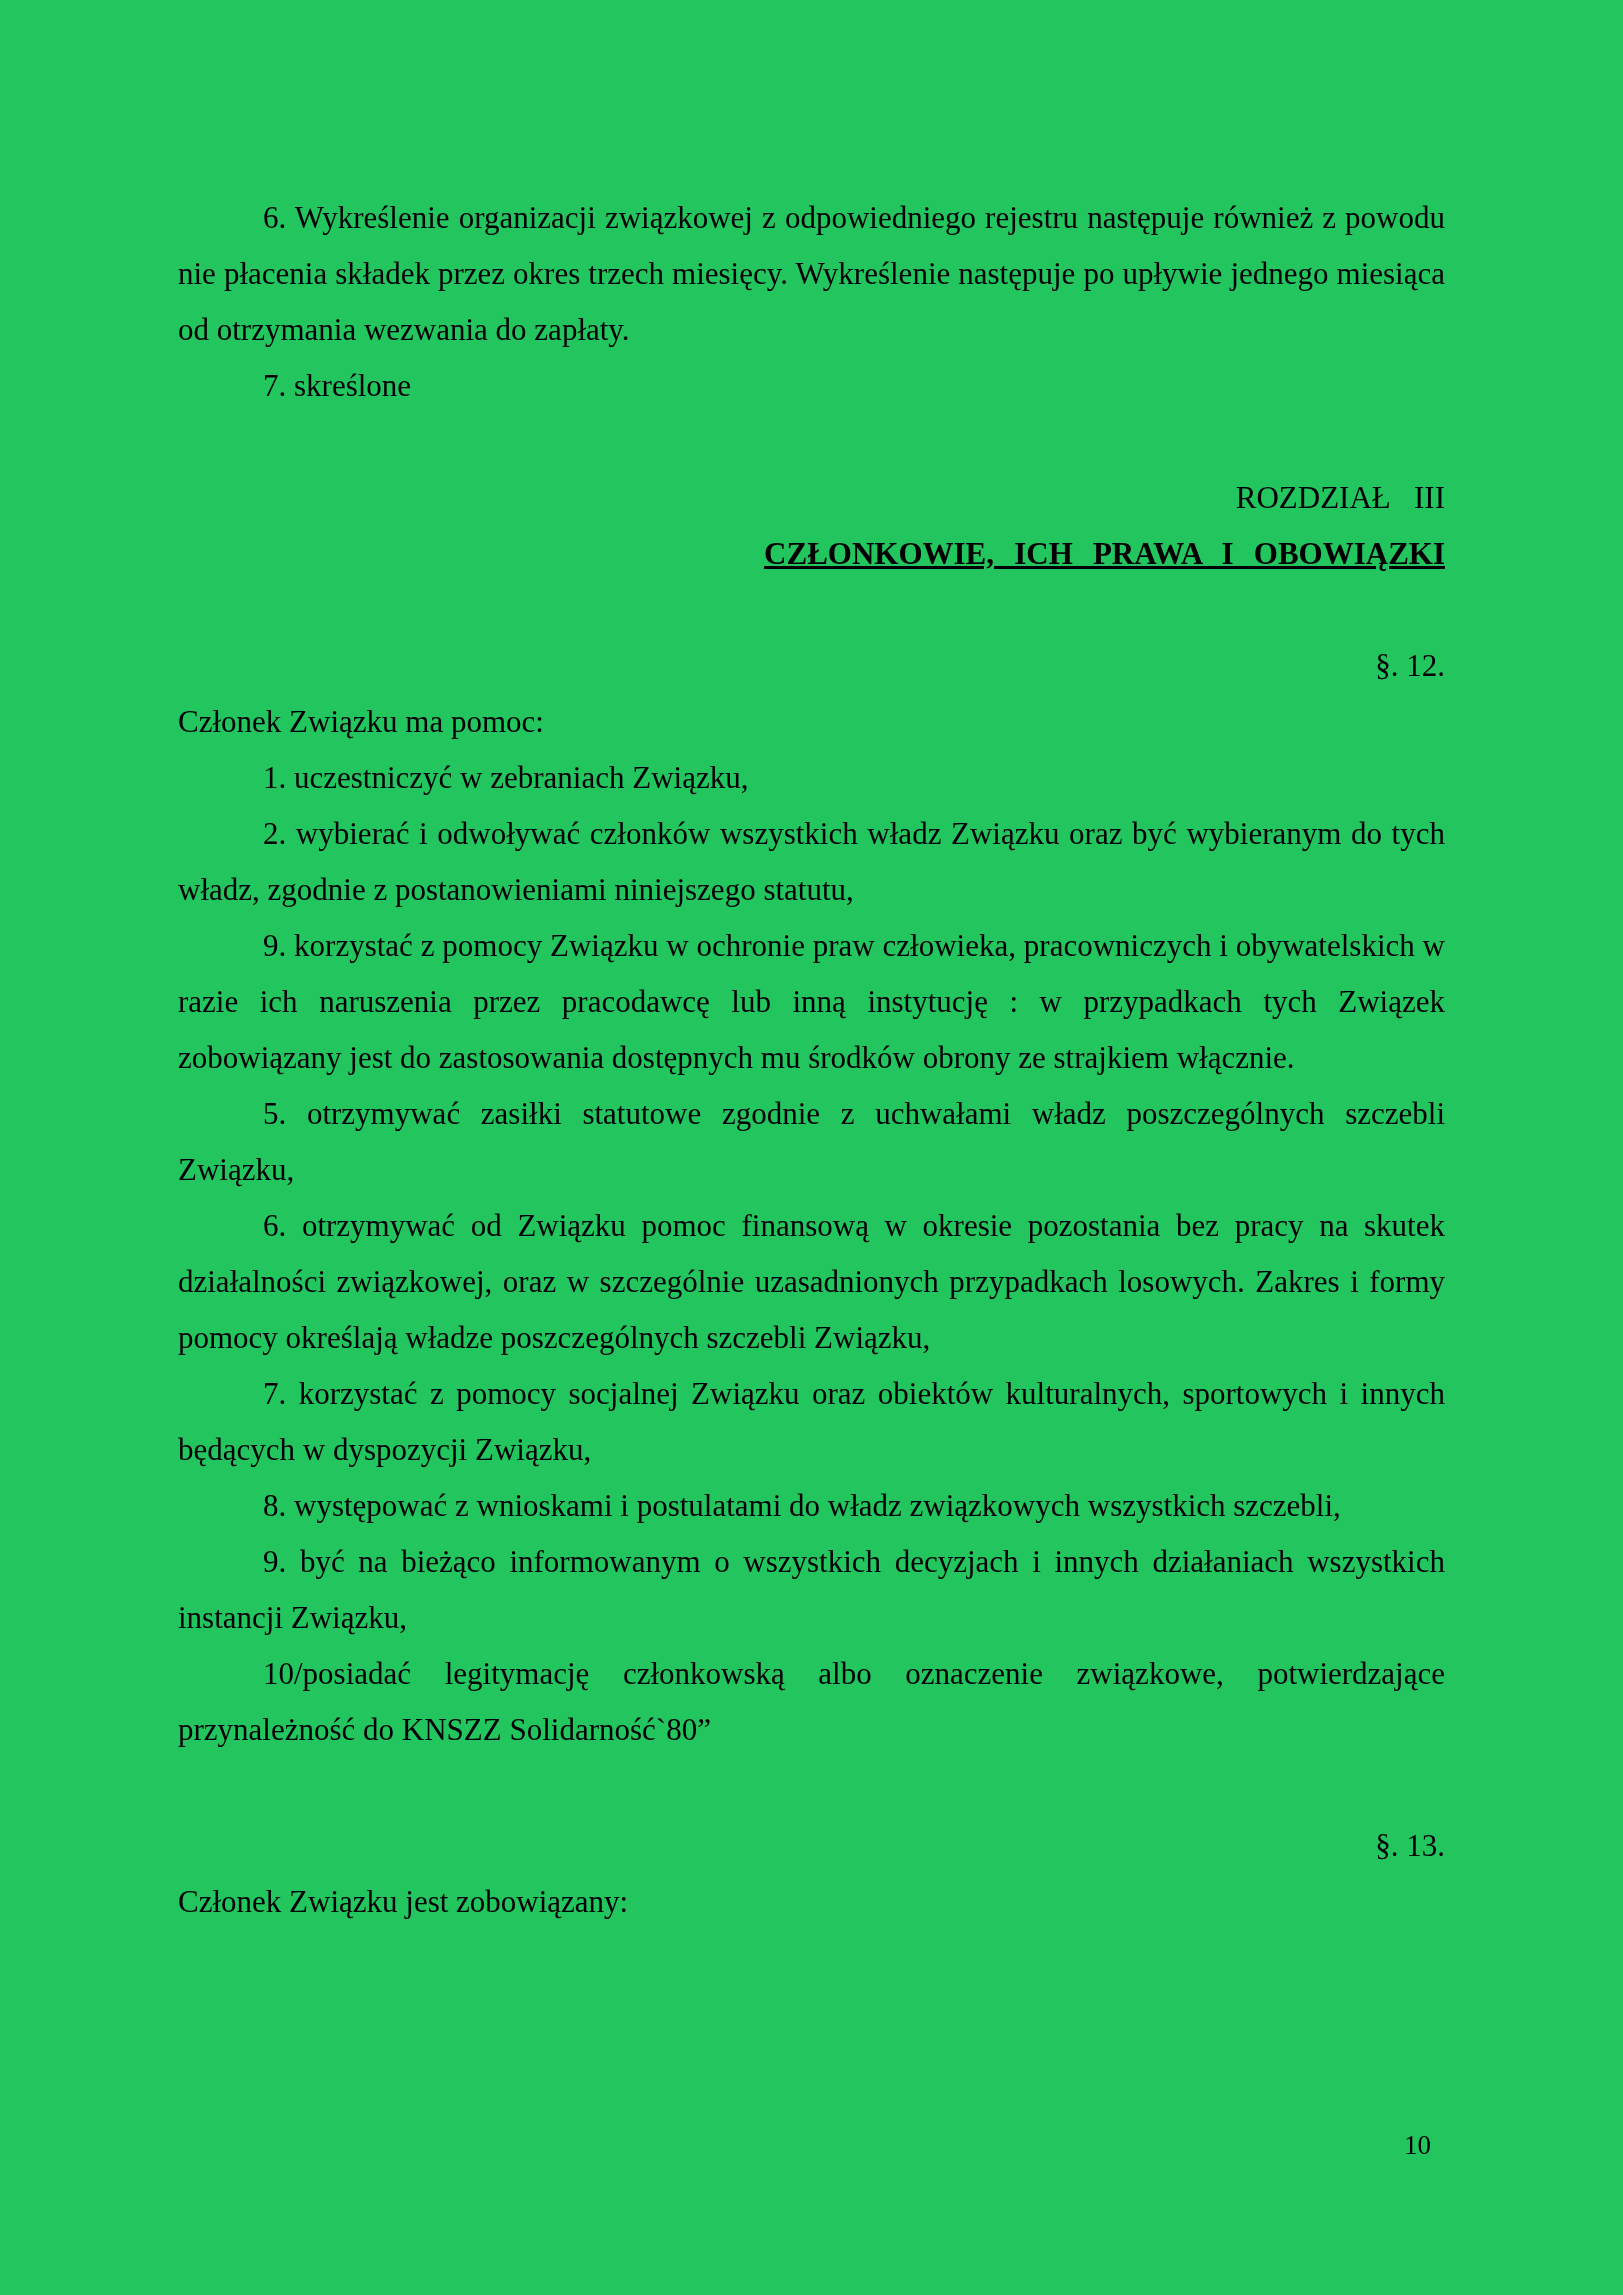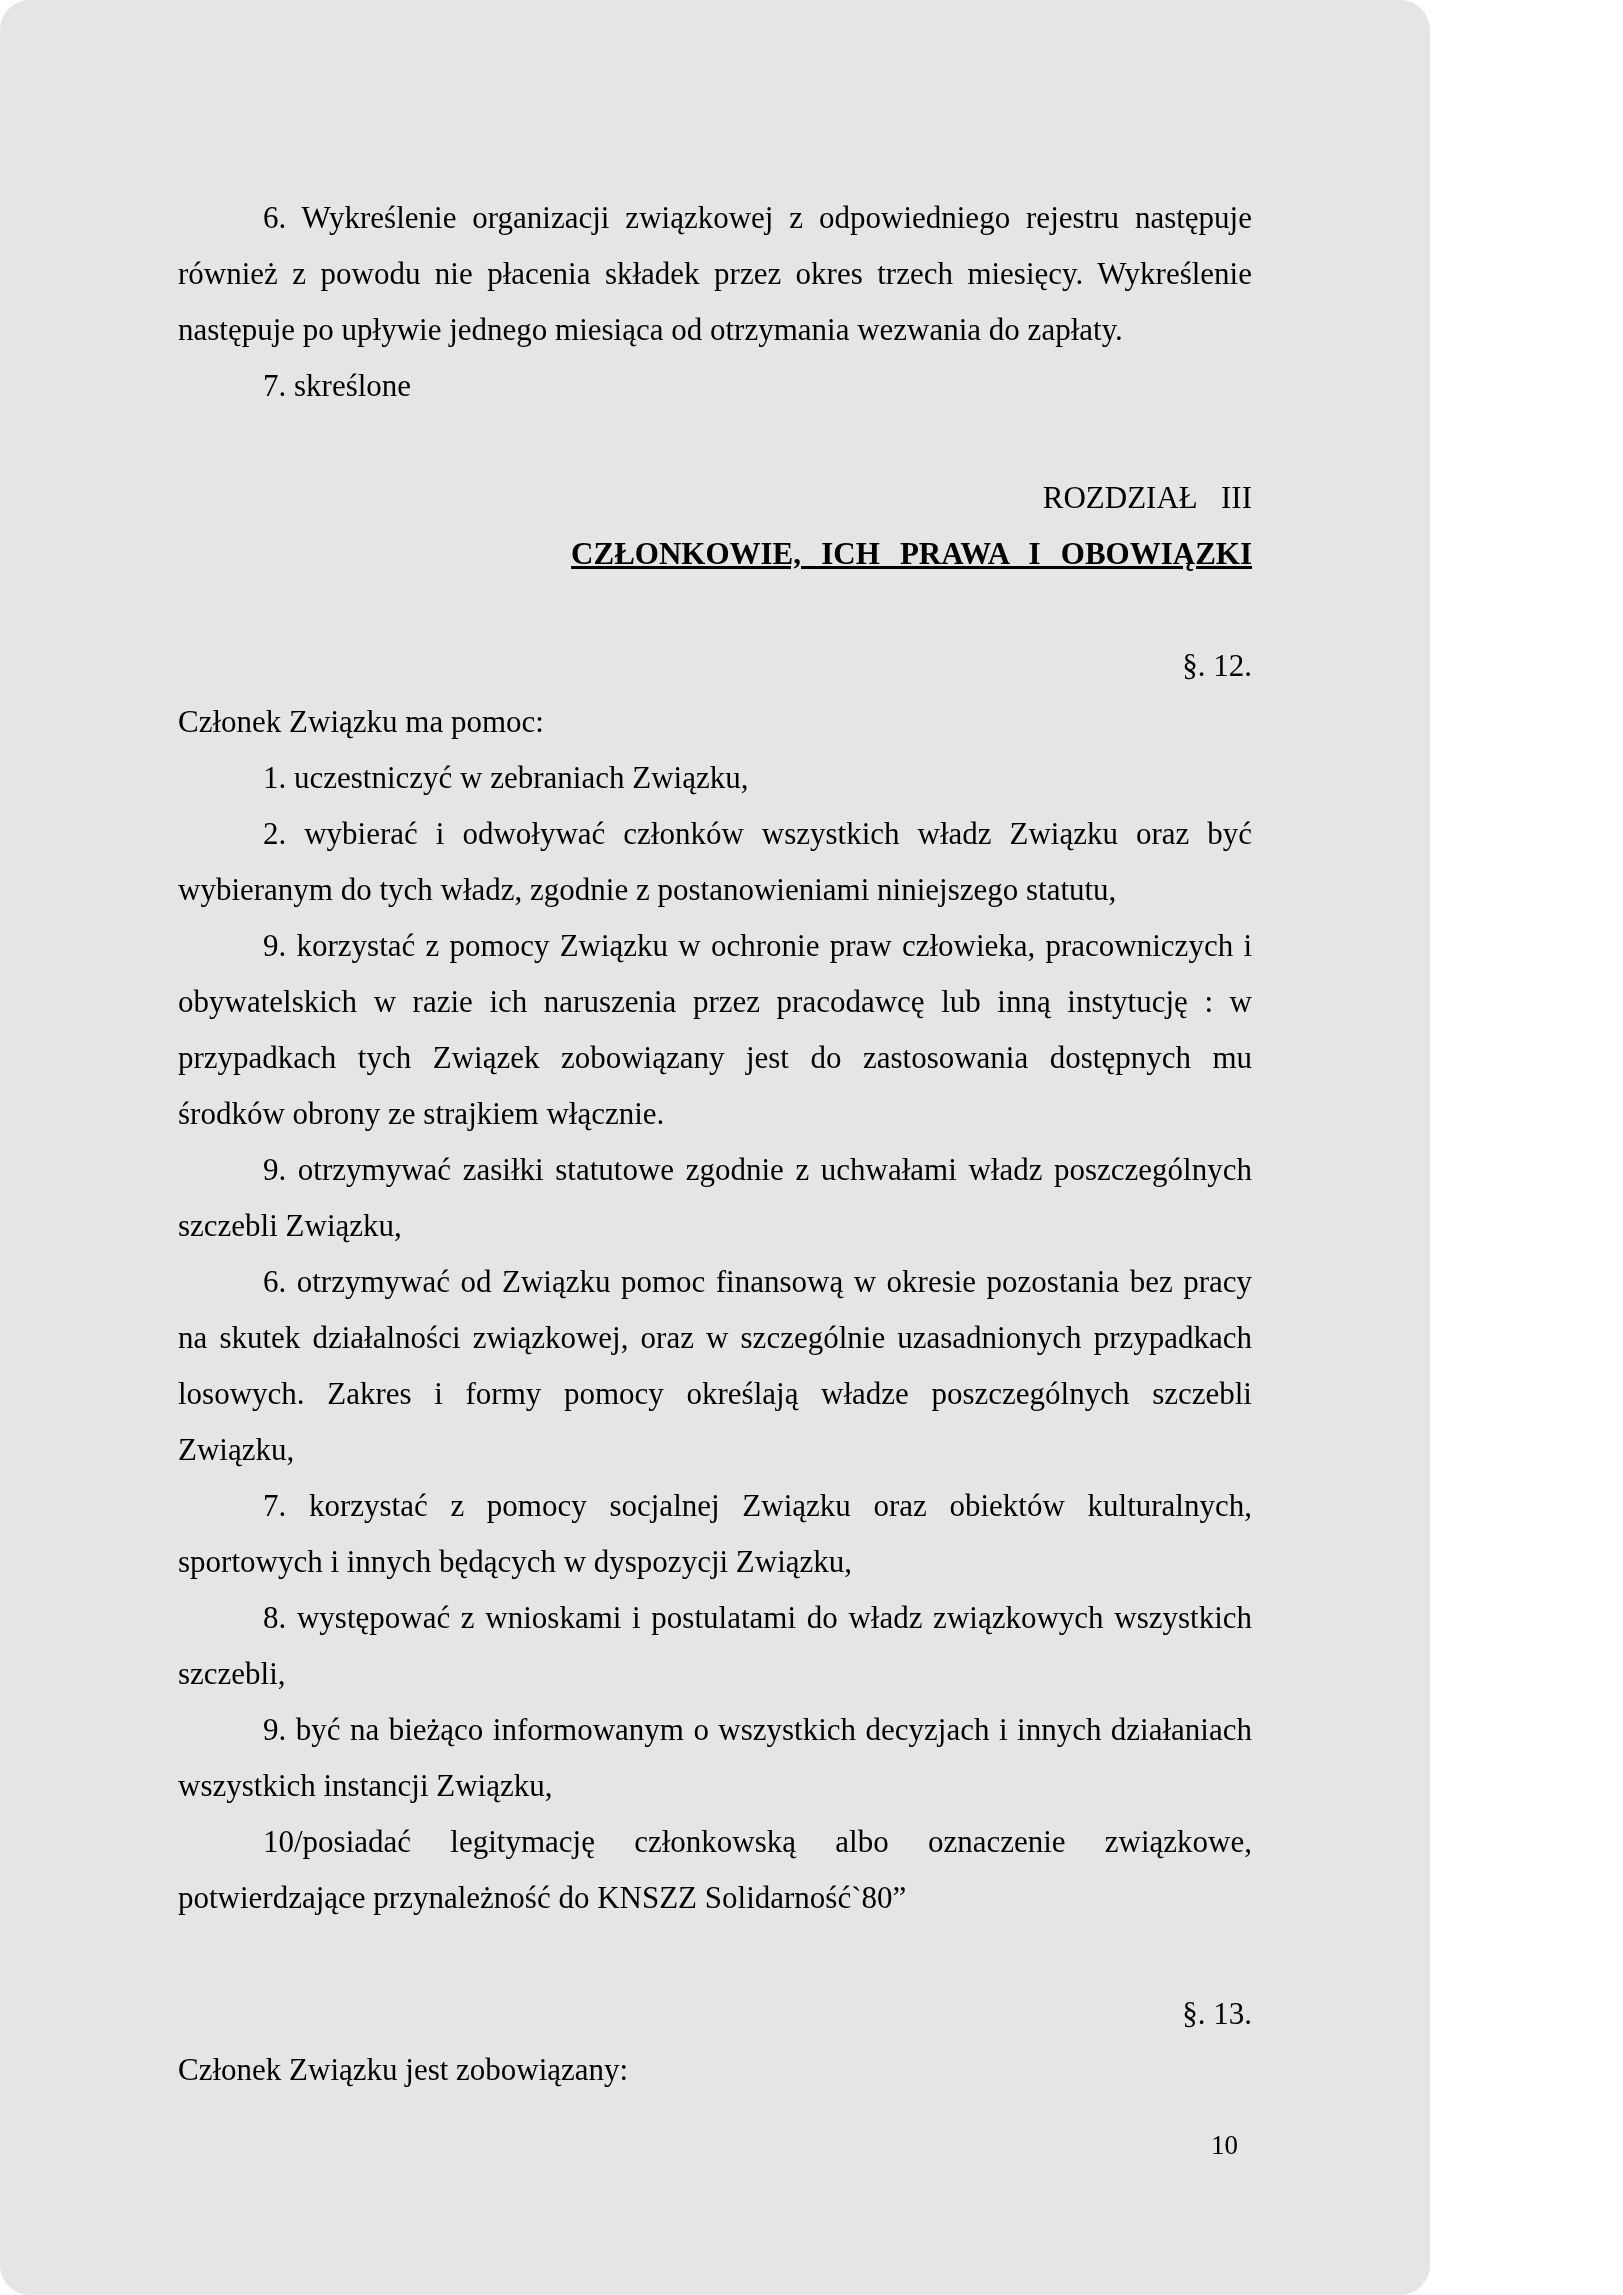--- a/index.html
+++ b/index.html
@@ -2,28 +2,27 @@
 <html lang="pl" style="font-size:10.5px"><head>
 <meta charset="utf-8">
 <style>
   html, body {
     margin: 0;
     padding: 0;
     background: #ffffff;
   }
   .page {
     position: relative;
-    width: 1430px;
+    width: 1623px;
     height: 2295px;
-    background: #e5e5e5;
+    background: #22c55e;
     color: #000000;
     font-family: "Liberation Serif", "DejaVu Serif", serif;
     overflow: hidden;
     box-sizing: border-box;
-    border-radius: 30px;
   }
   .content {
     padding: 190px 178px 0 178px;
   }
   .content p {
     margin: 0;
     font-size: 31px;
     line-height: 56px;
   }
   .indent  { text-indent: 85px; }
@@ -60,21 +59,21 @@
 
     <p>Członek Związku ma pomoc:</p>
 
     <p class="indent justify">1. uczestniczyć w zebraniach Związku,</p>
 
     <p class="indent justify">2. wybierać i odwoływać członków wszystkich władz Związku oraz być wybieranym do tych władz, zgodnie z postanowieniami niniejszego statutu,</p>
 
 
     <p class="indent justify">9. korzystać z pomocy Związku w ochronie praw człowieka, pracowniczych i obywatelskich w razie ich naruszenia przez pracodawcę lub inną instytucję : w przypadkach tych Związek zobowiązany jest do zastosowania dostępnych mu środków obrony ze strajkiem włącznie.</p>
 
-    <p class="indent justify">9. otrzymywać zasiłki statutowe zgodnie z uchwałami władz poszczególnych szczebli Związku,</p>
+    <p class="indent justify">5. otrzymywać zasiłki statutowe zgodnie z uchwałami władz poszczególnych szczebli Związku,</p>
 
     <p class="indent justify">6. otrzymywać od Związku pomoc finansową w okresie pozostania bez pracy na skutek działalności związkowej, oraz w szczególnie uzasadnionych przypadkach losowych. Zakres i formy pomocy określają władze poszczególnych szczebli Związku,</p>
 
     <p class="indent justify">7. korzystać z pomocy socjalnej Związku oraz obiektów kulturalnych, sportowych i innych będących w dyspozycji Związku,</p>
 
     <p class="indent justify">8. występować z wnioskami i postulatami do władz związkowych wszystkich szczebli,</p>
 
     <p class="indent justify">9. być na bieżąco informowanym o wszystkich decyzjach i innych działaniach wszystkich instancji Związku,</p>
 
     <p class="indent justify">10/posiadać legitymację członkowską albo oznaczenie związkowe, potwierdzające przynależność do KNSZZ Solidarność`80”</p>

